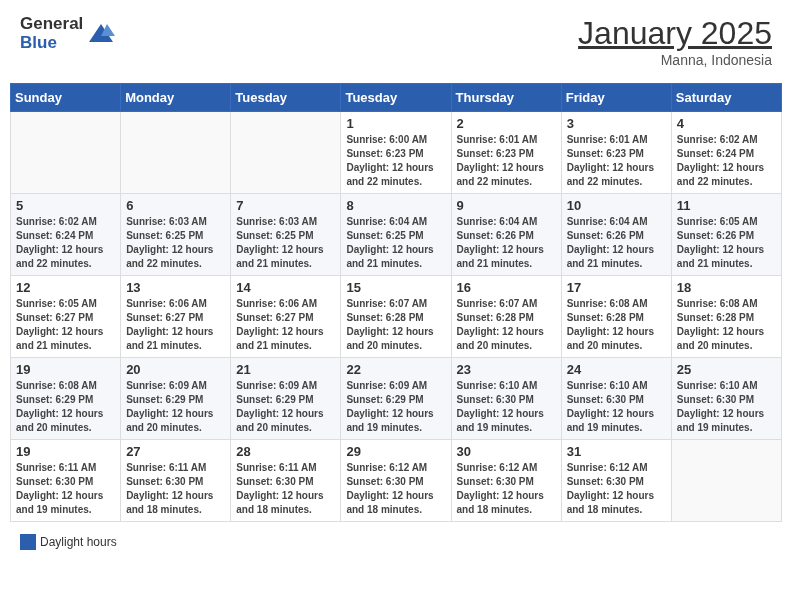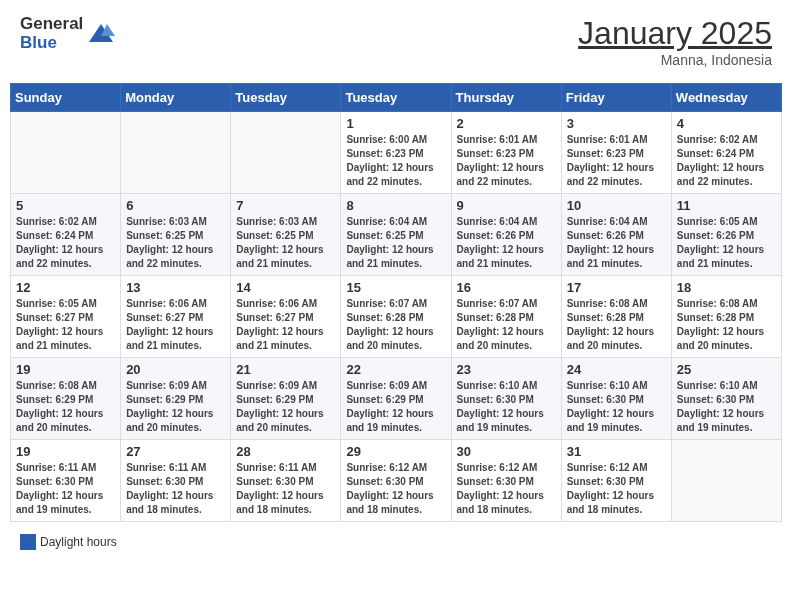--- a/index.html
+++ b/index.html
@@ -116,21 +116,21 @@
 
 <table class="calendar">
   <thead>
     <tr>
     <th>Sunday</th>
         <th>Monday</th>
         <th>Tuesday</th>
         <th>Tuesday</th>
         <th>Thursday</th>
         <th>Friday</th>
-        <th>Wednesday</th>
+        <th>Saturday</th>
       </tr>
   </thead>
   <tbody id="calendar-body">
   <tr>
         <td class="empty-cell"></td>
         <td class="empty-cell"></td>
         <td class="empty-cell"></td>
         <td>
           <span class="day-number">1</span>
           <div class="day-info" style="white-space: pre-line;">Sunrise: 6:00 AM

